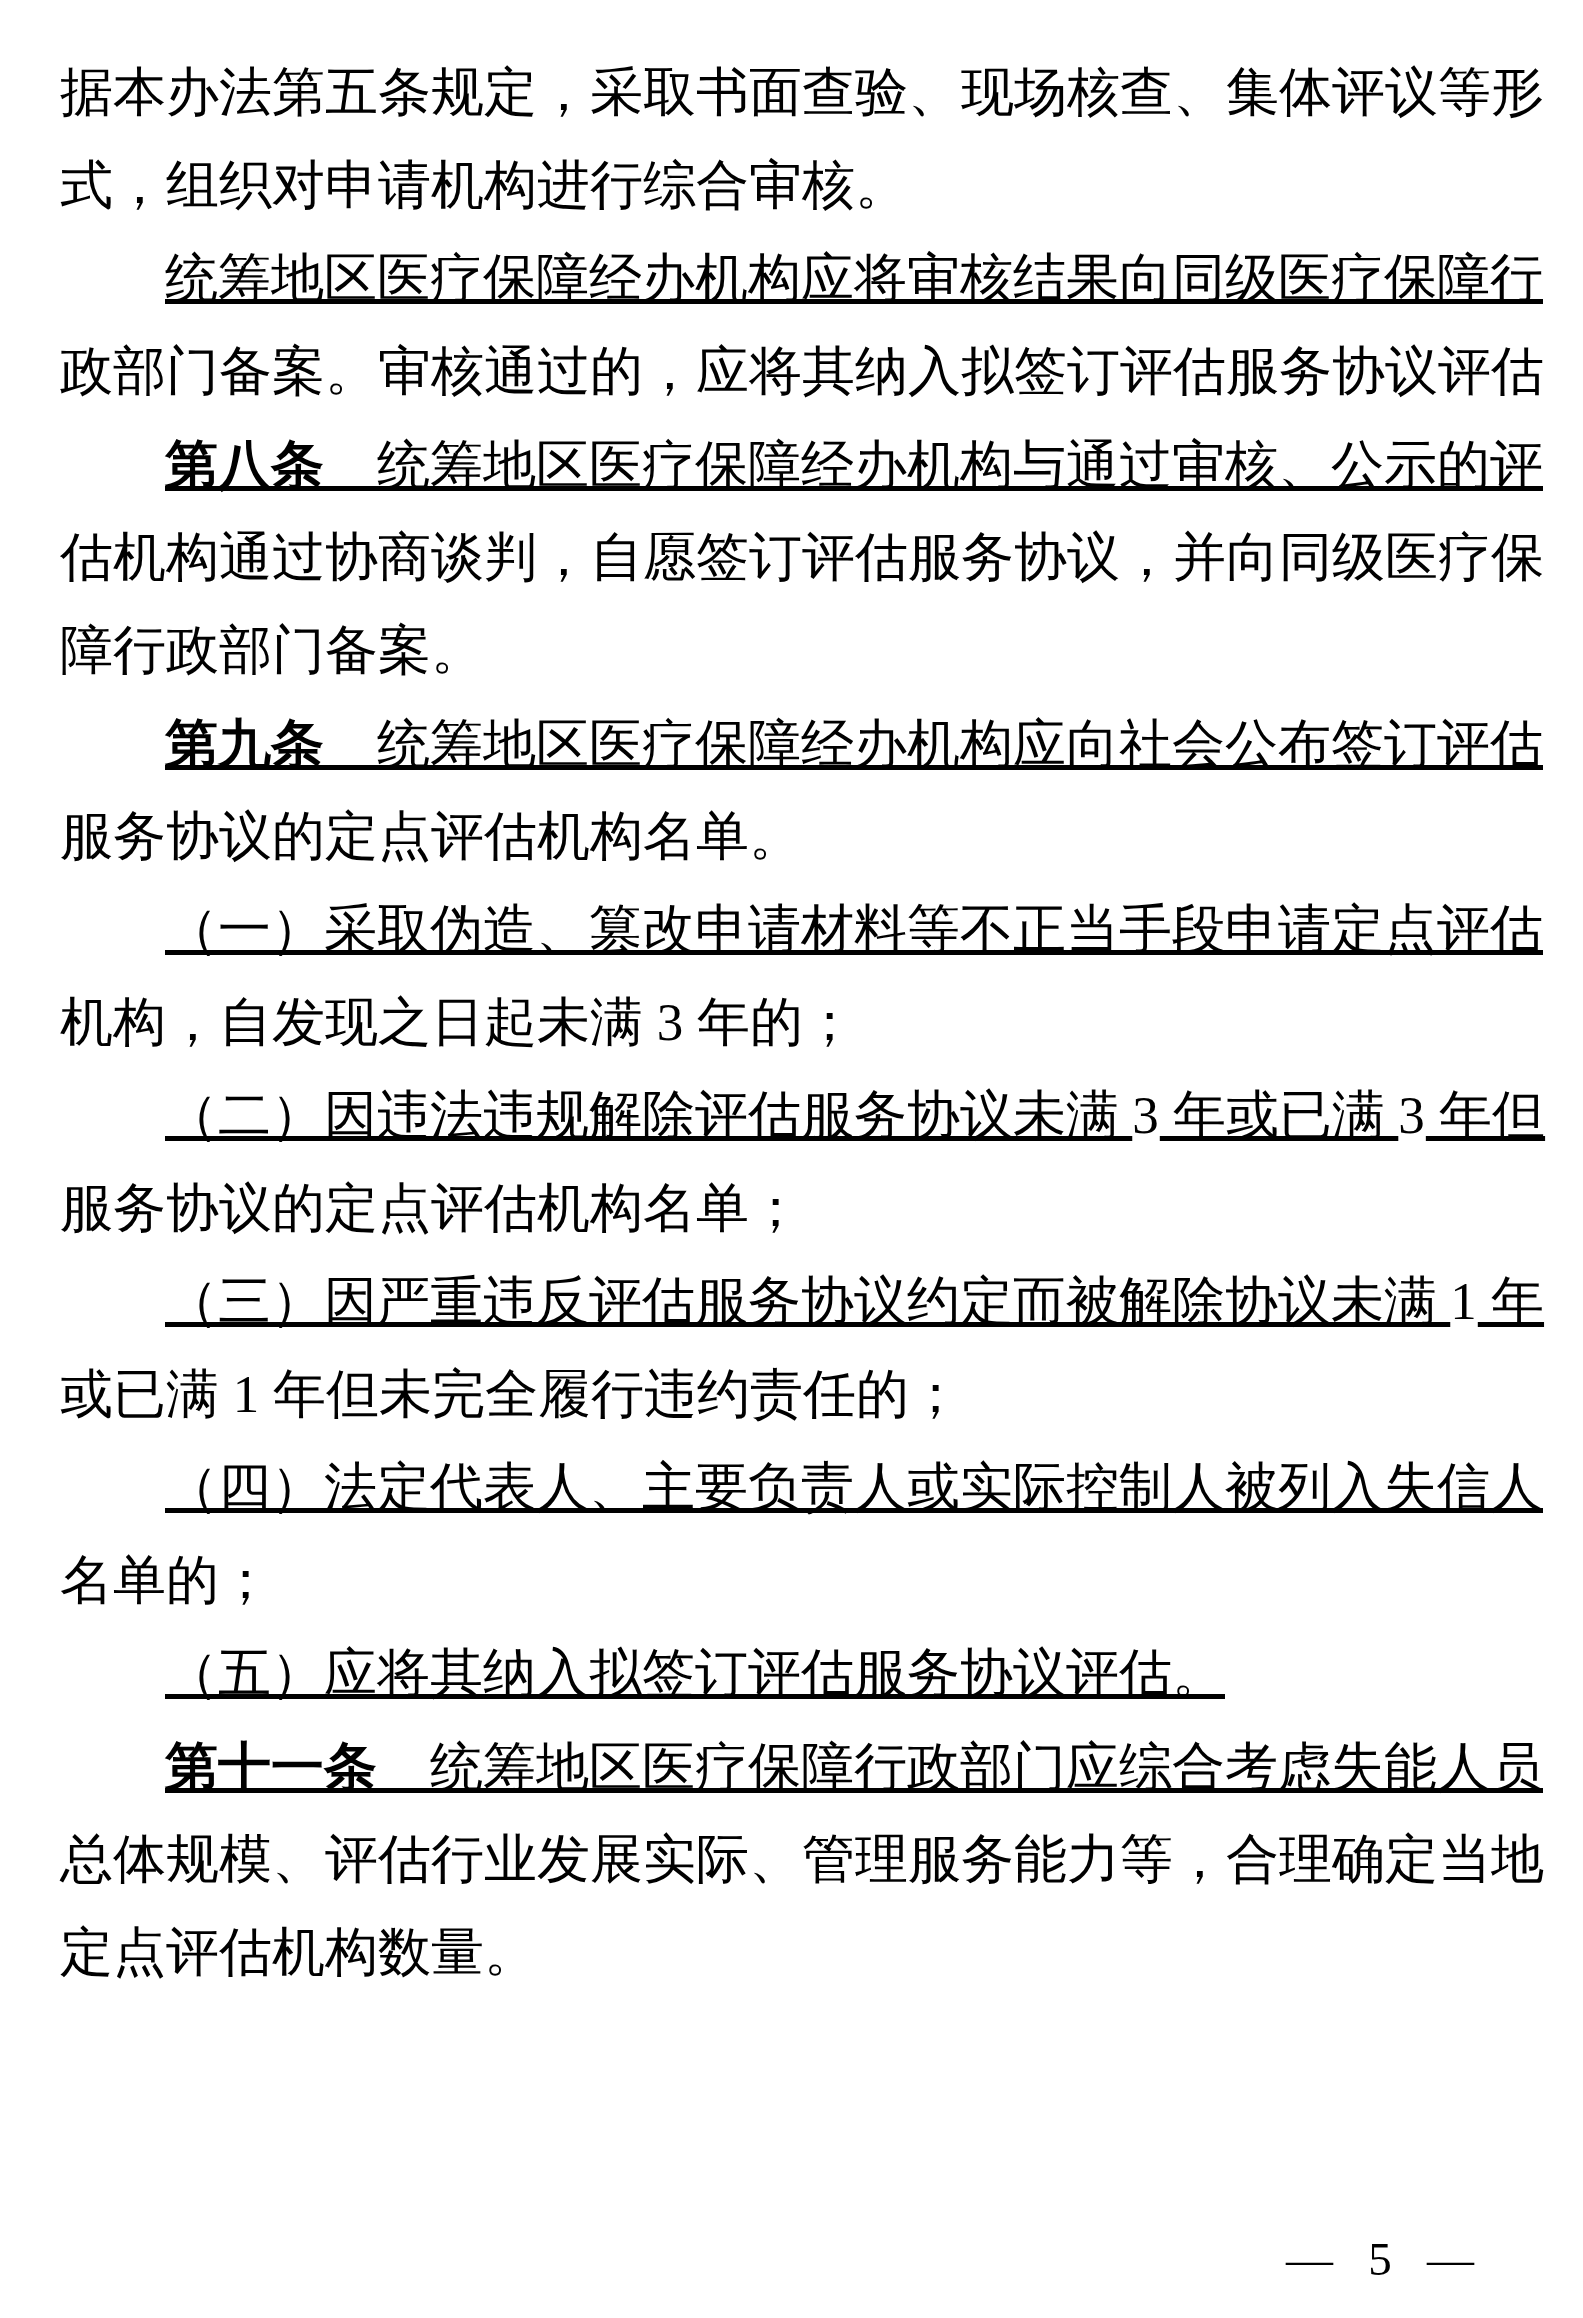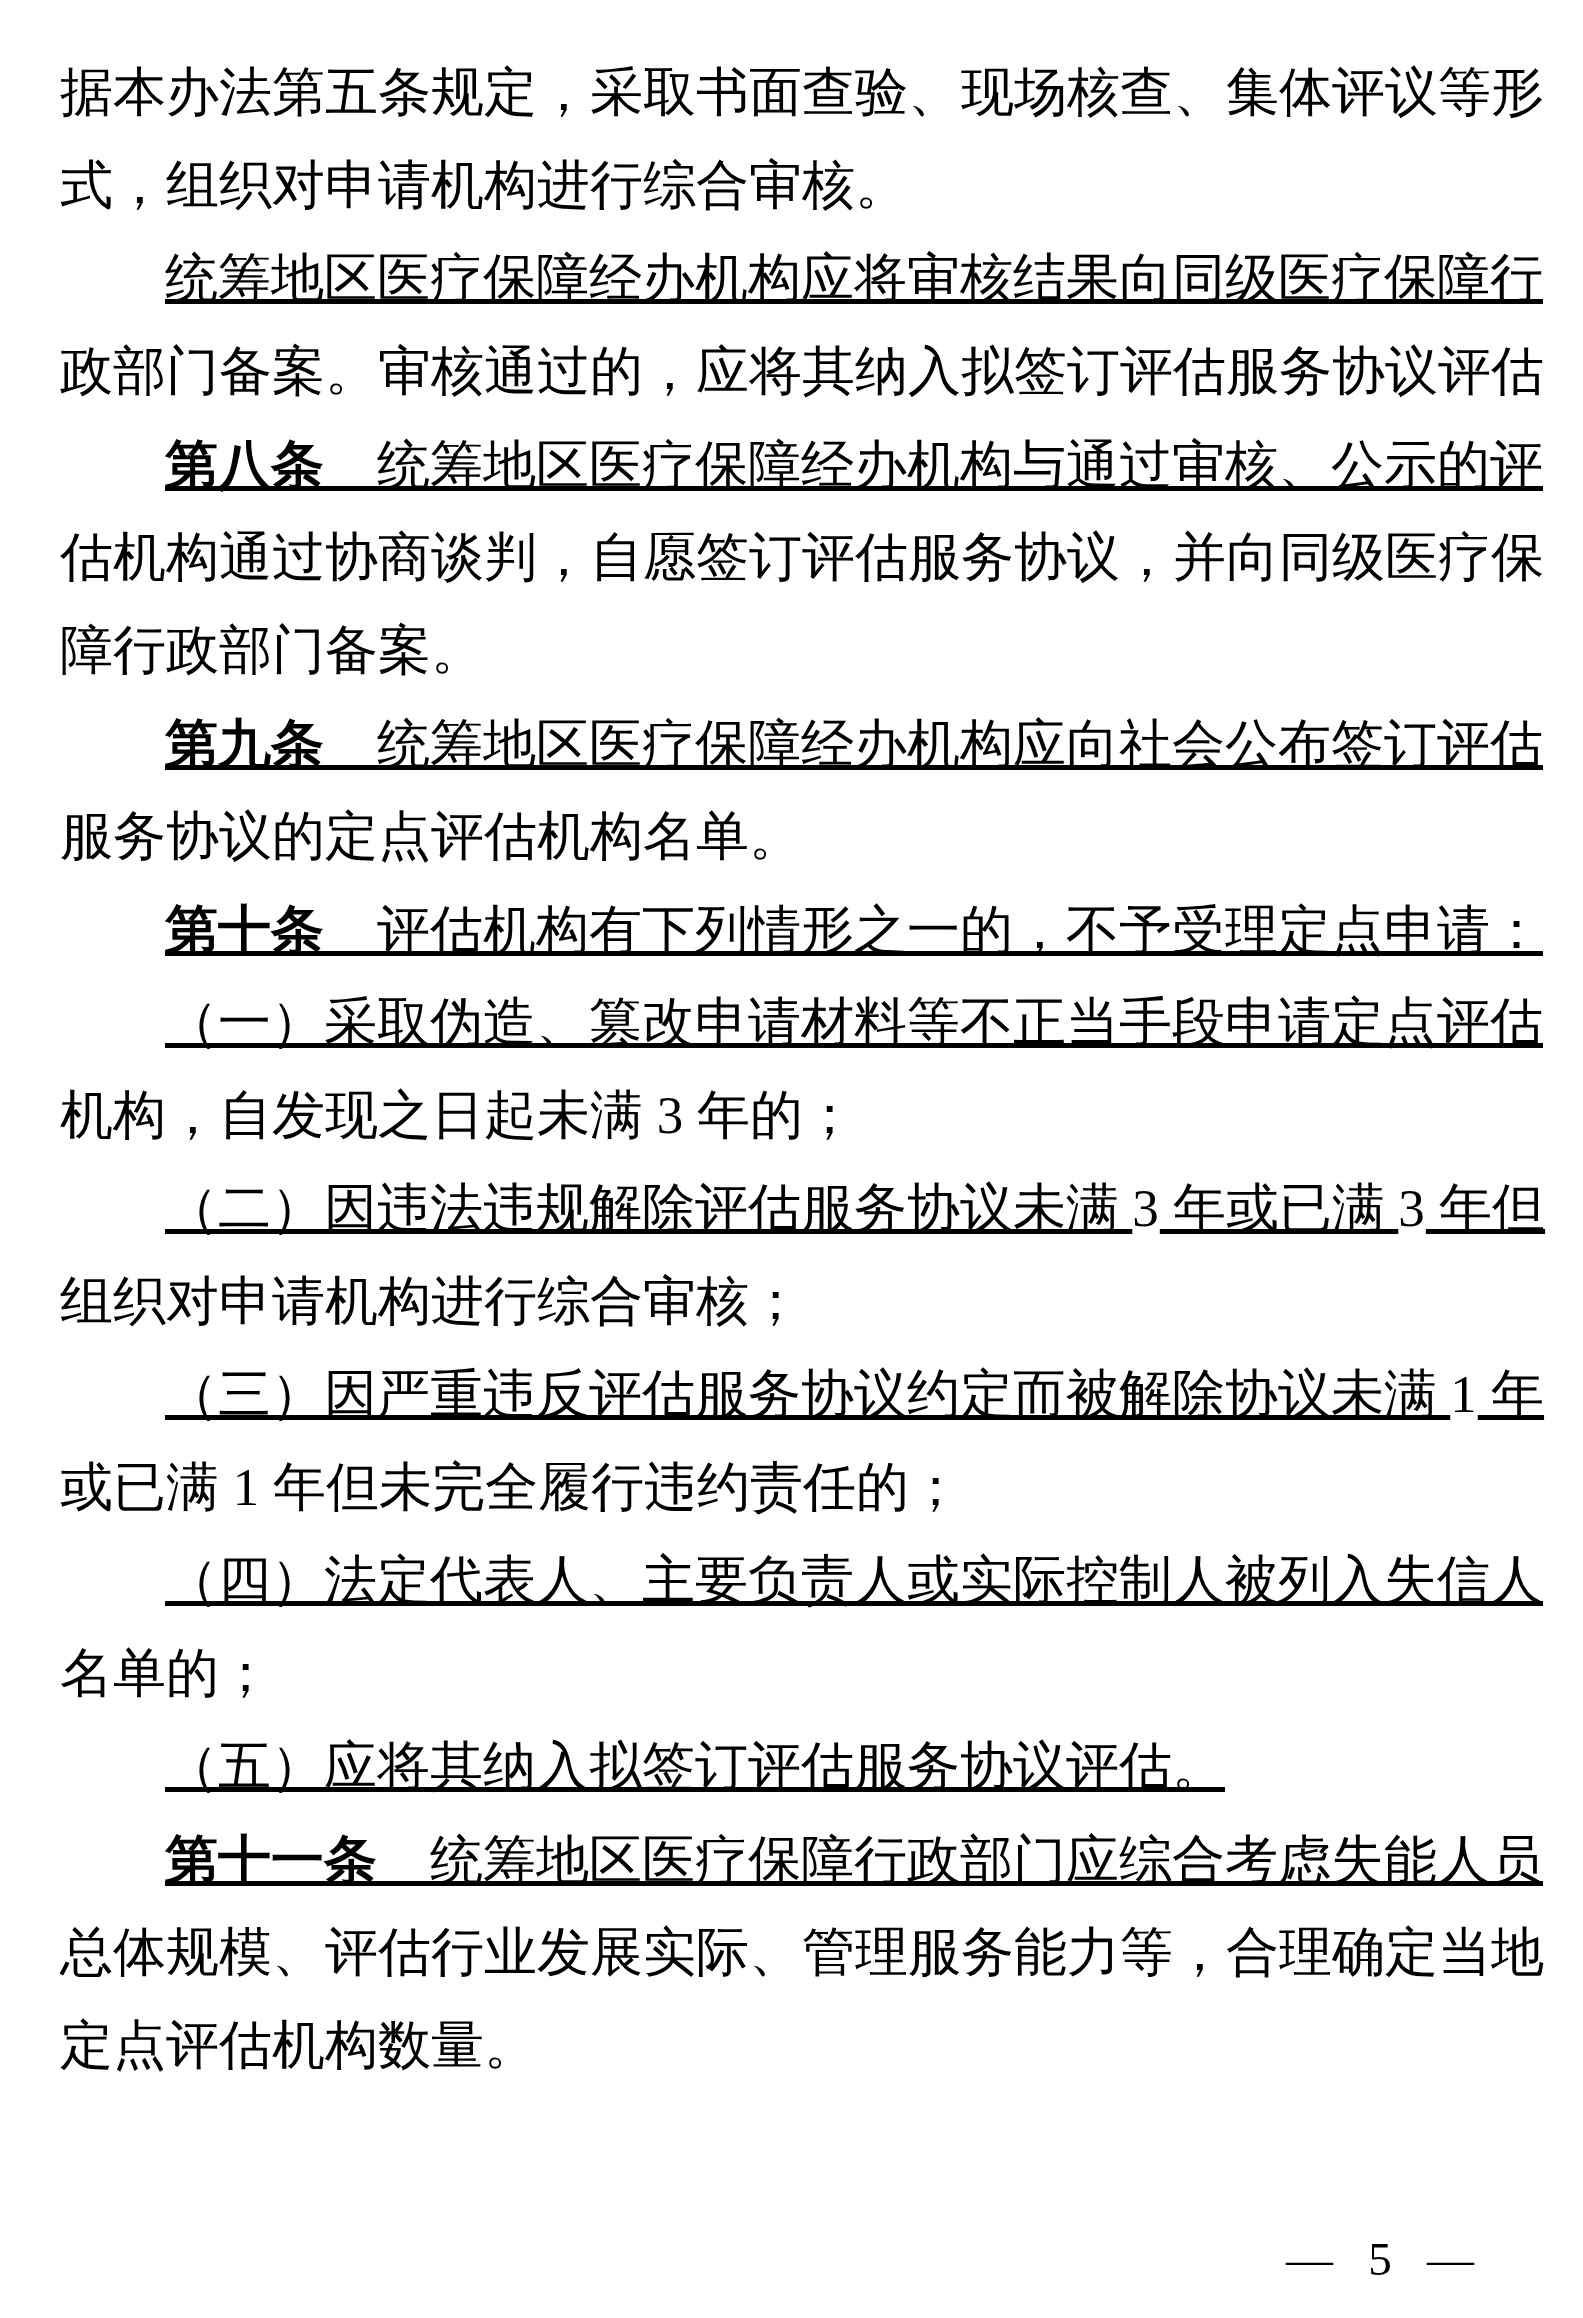--- a/index.html
+++ b/index.html
@@ -68,25 +68,24 @@
   <div id="doc">
       <div class="line justify">据本办法第五条规定，采取书面查验、现场核查、集体评议等形</div>
       <div class="line left">式，组织对申请机构进行综合审核。</div>
       <div class="line justify indent">统筹地区医疗保障经办机构应将审核结果向同级医疗保障行</div>
       <div class="line justify">政部门备案。审核通过的，应将其纳入拟签订评估服务协议评估</div>
       <div class="line justify indent"><span class="art">第八条</span>　统筹地区医疗保障经办机构与通过审核、公示的评</div>
       <div class="line justify">估机构通过协商谈判，自愿签订评估服务协议，并向同级医疗保</div>
       <div class="line left">障行政部门备案。</div>
       <div class="line justify indent"><span class="art">第九条</span>　统筹地区医疗保障经办机构应向社会公布签订评估</div>
       <div class="line left">服务协议的定点评估机构名单。</div>
-      <div class="line left indent"><span class="art">第十条</span>　评估机构有下列情形之一的，不予受理定点申请：</div>
       <div class="line justify indent">（一）采取伪造、篡改申请材料等不正当手段申请定点评估</div>
       <div class="line left">机构，自发现之日起未满 <span class="num">3</span> 年的；</div>
       <div class="line justify indent">（二）因违法违规解除评估服务协议未满 <span class="num">3</span> 年或已满 <span class="num">3</span> 年但</div>
-      <div class="line left">组织对申请机构进行综合审核；</div>
+      <div class="line left">服务协议的定点评估机构名单；</div>
       <div class="line justify indent">（三）因严重违反评估服务协议约定而被解除协议未满 <span class="num">1</span> 年</div>
       <div class="line left">或已满 <span class="num">1</span> 年但未完全履行违约责任的；</div>
       <div class="line justify indent">（四）法定代表人、主要负责人或实际控制人被列入失信人</div>
       <div class="line left">名单的；</div>
       <div class="line left indent">（五）应将其纳入拟签订评估服务协议评估。</div>
       <div class="line justify indent"><span class="art">第十一条</span>　统筹地区医疗保障行政部门应综合考虑失能人员</div>
       <div class="line justify">总体规模、评估行业发展实际、管理服务能力等，合理确定当地</div>
       <div class="line left">定点评估机构数量。</div>
     </div>
   <div id="pageno">— 5 —</div>

